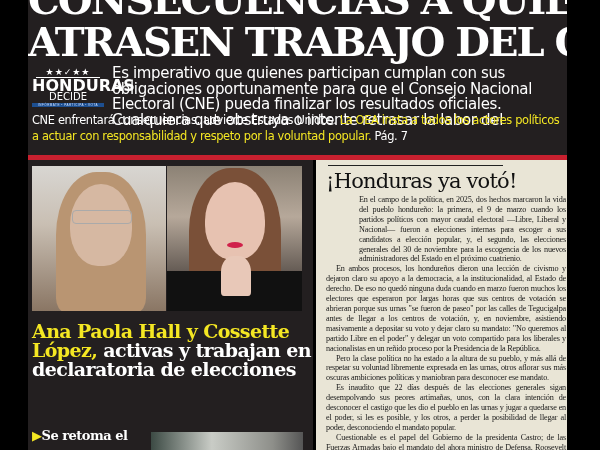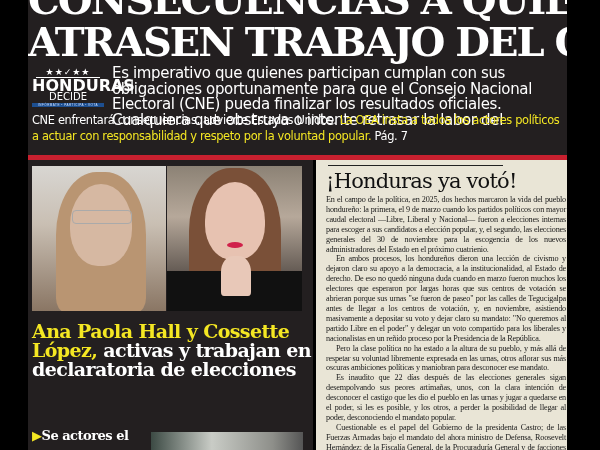--- a/index.html
+++ b/index.html
@@ -33,21 +33,21 @@
   .story-body { position:absolute; left:4px; top:388px; width:282px; font-family:"Liberation Sans", sans-serif; font-size:8.2px; line-height:10.6px; color:#fff; letter-spacing:-0.3px; }
   .teaser { position:absolute; left:4px; top:428px; font-family:"DejaVu Serif", serif; font-weight:bold; font-size:13px; line-height:16px; color:#fff; letter-spacing:-0.5px; }
   .teaser .tri { color:#f4e723; font-family:"DejaVu Sans", sans-serif; }
   .thumb { position:absolute; left:123px; top:432px; width:152px; height:18px; background:linear-gradient(90deg,#3c4a44,#c9ccc6 40%,#8e8f8a 80%,#555); }
   .divider { position:absolute; left:285px; top:160px; width:3px; height:290px; background:#000; }
   .col { position:absolute; left:288px; top:160px; width:276px; height:290px; background:#e9e5d6; }
   .col-rule { position:absolute; left:12px; top:5px; width:175px; height:1px; background:#222; }
   .col-title { position:absolute; left:10px; top:8px; font-family:"DejaVu Serif", serif; font-size:21px; line-height:26px; color:#111; letter-spacing:-0.8px; white-space:nowrap; }
   .col-body { position:absolute; left:10px; top:35px; width:240px; font-family:"Liberation Serif", serif; font-size:8.2px; line-height:9.9px; color:#1a1a1a; text-align:justify; letter-spacing:-0.2px; }
   .col-body p { margin:0; text-indent:10px; }
-  .col-body p:first-child { text-indent:0; }
+  .col-body p:first-child { text-indent:0;margin-left:33px; }
 </style>
 </head>
 <body>
 
 <div class="page">
 
   <div class="headline h1">CONSECUENCIAS A QUIENES</div>
   <div class="headline h2">ATRASEN TRABAJO DEL CNE</div>
 
   <div class="logo">
@@ -77,21 +77,21 @@
     <div class="lips"></div>
     <div class="body2"></div>
     <div class="hands"></div>
   </div>
 
   <div class="story-head">
     <span class="yellow">Ana Paola Hall y Cossette López,</span><span> activas y trabajan en declaratoria de elecciones</span>
   </div>
 
   <div class="teaser">
-    <span class="tri">▶</span><span>Se actores el</span>
+    <span class="tri">▶</span><span>Se retoma el</span>
   </div>
   <div class="thumb"></div>
 
   <div class="divider"></div>
 
   <div class="col">
     <div class="col-rule"></div>
     <div class="col-title">¡Honduras ya votó!</div>
     <div class="col-body">
       <p>En el campo de la política, en 2025, dos hechos marcaron la vida del pueblo hondureño: la primera, el 9 de marzo cuando los partidos políticos con mayor caudal electoral —Libre, Liberal y Nacional— fueron a elecciones internas para escoger a sus candidatos a elección popular, y, el segundo, las elecciones generales del 30 de noviembre para la escogencia de los nuevos administradores del Estado en el próximo cuatrienio.</p>

